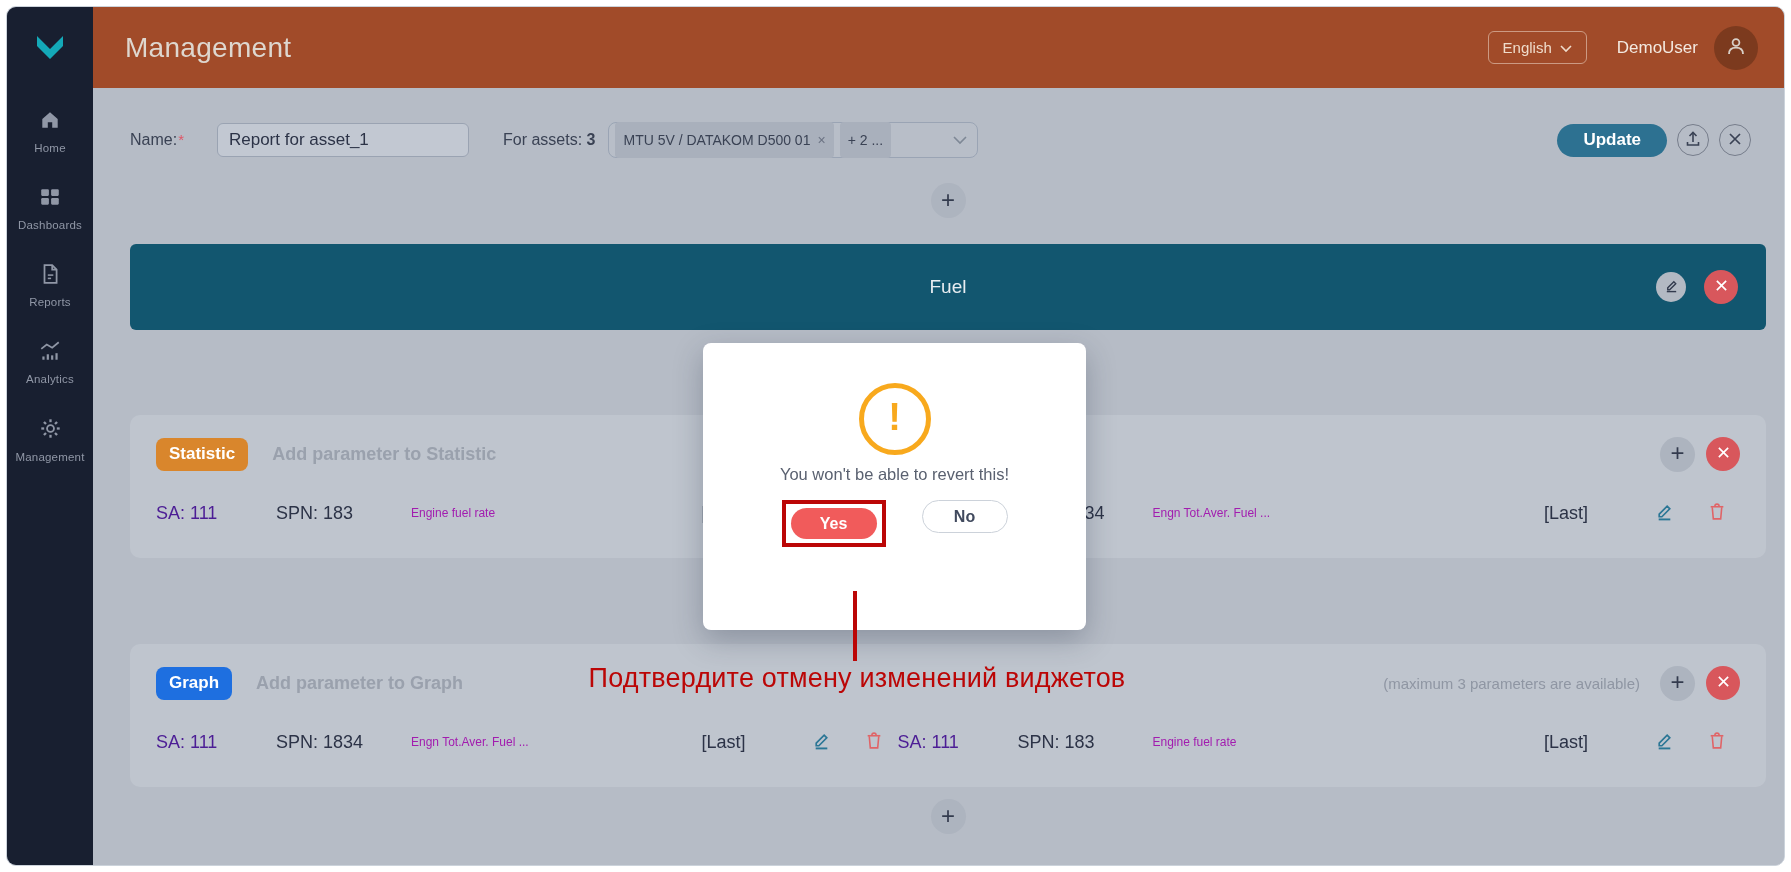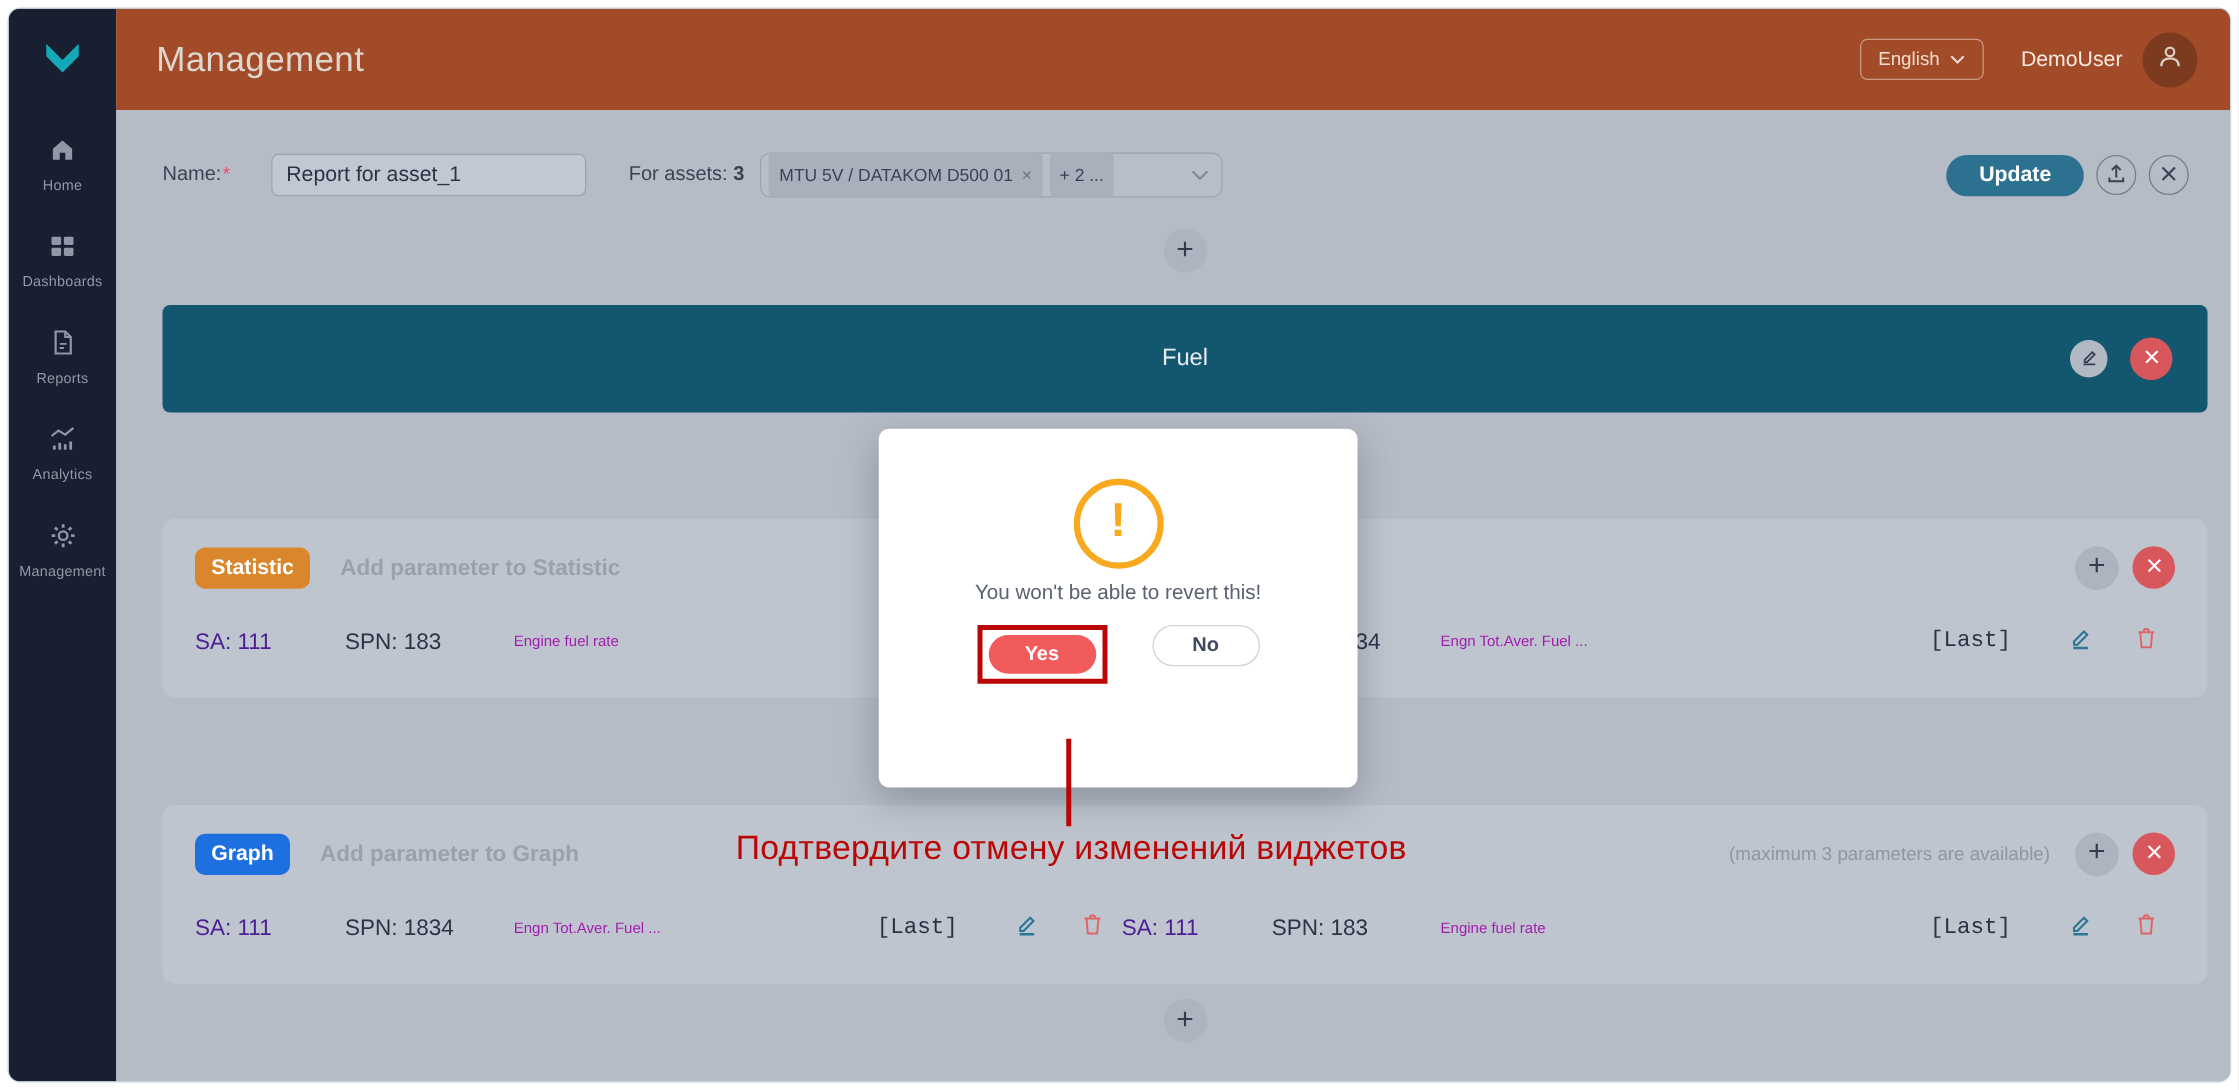--- a/index.html
+++ b/index.html
@@ -70,21 +70,21 @@
   .add-param{margin-left:24px;font-size:18px;font-weight:600;color:#9aa1ad;}
   .card-top-right{margin-left:auto;display:flex;align-items:center;gap:11px;}
   .card-note{font-size:15px;color:#8f96a3;margin-right:9px;}
   .params{display:flex;margin-top:24px;height:36px;align-items:center;}
   .param-group{display:flex;align-items:center;min-width:0;}
   .param-group.g1{flex:88 1 0;}
   .param-group.g2{flex:100 1 0;}
   .p-sa{width:120px;flex:none;font-size:18px;color:#4c1d95;}
   .p-spn{width:135px;flex:none;font-size:18px;color:#2c3347;white-space:nowrap;}
   .p-name{flex:1;font-size:12px;color:#a21caf;white-space:nowrap;overflow:hidden;}
-  .p-agg{width:90px;flex:none;font-size:18px;color:#2c3347;font-family:Liberation Mono, monospace;}
+  .p-agg{width:90px;flex:none;font-size:18px;color:#2c3347;}
   .p-edit{width:60px;flex:none;display:flex;justify-content:center;cursor:pointer;}
   .p-del{width:46px;flex:none;display:flex;justify-content:center;cursor:pointer;}
   
   .modal{position:absolute;left:703px;top:343px;width:383px;height:287px;background:#fff;border-radius:8px;
     box-shadow:0 10px 30px rgba(30,40,60,.28);z-index:50;display:flex;flex-direction:column;align-items:center;}
   .warn-ring{margin-top:40px;width:62px;height:62px;border:5px solid var(--warning);border-radius:50%;
     display:flex;align-items:center;justify-content:center;}
   .warn-mark{color:var(--warning);font-size:38px;font-weight:700;line-height:1;padding-bottom:4px;}
   .modal-title{margin-top:24px;font-size:30px;color:#414a5e;font-weight:400;}
   .modal-sub{margin-top:10px;font-size:16.5px;color:#5a6170;}

